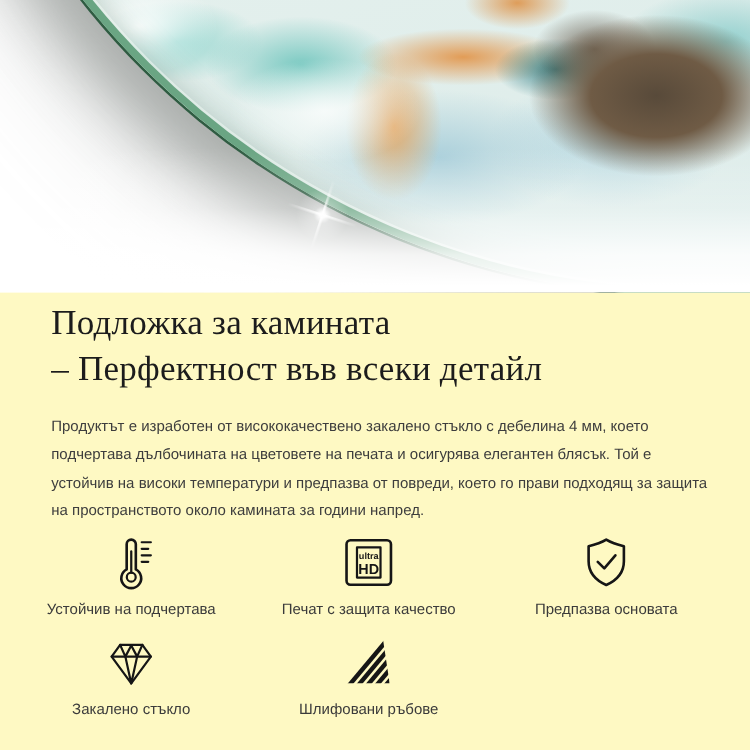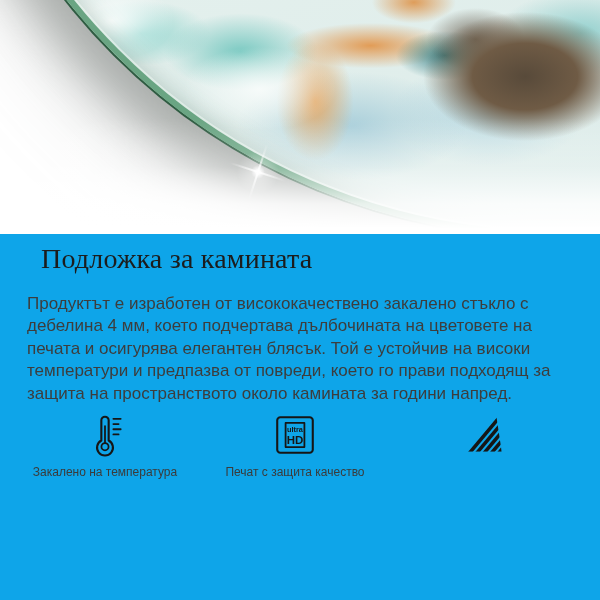--- a/index.html
+++ b/index.html
@@ -1,21 +1,21 @@
 <!DOCTYPE html>
 <html><head>
 <meta charset="utf-8">
 <style>
   html,body{margin:0;padding:0;}
   body{
     width:600px;height:600px;overflow:hidden;background:#ffffff;
     font-family:"Liberation Sans",sans-serif;color:#3d3d3d;
     -webkit-font-smoothing:antialiased;
   }
-  .page{width:600px;height:600px;position:relative;background:#0ea5e9;}
+  .page{width:600px;height:600px;position:relative;background:#fef9c3;}
 
   
   .hero{position:relative;width:600px;height:234px;overflow:hidden;background:#fff;}
   .glass-disc{
     position:absolute;left:-68px;top:-1011px;width:1248px;height:1248px;
     box-sizing:border-box;border-radius:50%;
     border:6px solid #6aa583;
     box-shadow:
       0 0 0 2px #2f5c42,
       -22px 26px 46px rgba(118,124,120,.48),
@@ -63,22 +63,22 @@
   }
 
   
   .title{
     margin:6px 40px 0 41px;
     font-family:"Liberation Serif",serif;font-weight:400;
     font-size:28px;line-height:37px;color:#1c1c1c;letter-spacing:.2px;
   }
   .title span{display:block;}
   .description{
-    margin:16px 30px 0 27px;max-width:530px;
-    font-size:17px;line-height:22.4px;color:#3d3d3d;
+    margin:16px 30px 0 41px;max-width:530px;
+    font-size:12px;line-height:22.4px;color:#3d3d3d;
   }
 
   
   .features{
     display:grid;grid-template-columns:190px 190px 190px;row-gap:12px;
     margin:6px 0 0 10px;width:580px;
   }
   .feature{display:flex;flex-direction:column;align-items:center;}
   .feature .icon-box{height:48px;display:flex;align-items:center;justify-content:center;}
   .feature .label{margin-top:6px;font-size:12px;color:#3b3b3b;white-space:nowrap;}
@@ -95,69 +95,91 @@
 <div class="page">
 
   <div class="hero">
     <div class="glass-disc"></div>
     <div class="sparkle"></div>
     <div class="hero-fade"></div>
   </div>
 
   <h1 class="title">
     <span>Подложка за камината</span>
+    <span>– Перфектност във всеки детайл</span>
   </h1>
 
   <p class="description">Продуктът е изработен от висококачествено закалено стъкло с дебелина 4 мм, което подчертава дълбочината на цветовете на печата и осигурява елегантен блясък. Той е устойчив на високи температури и предпазва от повреди, което го прави подходящ за защита на пространството около камината за години напред.</p>
 
   <div class="features">
 
     <div class="feature">
       <div class="icon-box">
         <svg width="46" height="46" viewBox="0 0 44 44">
           <path class="stroke" d="M18.5 8 a3.5 3.5 0 0 1 7 0 v19.3 a7.6 7.6 0 1 1 -7 0 z"></path>
           <circle class="stroke thin" cx="22" cy="33.2" r="3.4"></circle>
           <line class="stroke thin" x1="22" y1="29.8" x2="22" y2="13.5"></line>
           <line class="stroke thin" x1="30" y1="6.5" x2="37" y2="6.5"></line>
           <line class="stroke thin" x1="30" y1="11.5" x2="35" y2="11.5"></line>
           <line class="stroke thin" x1="30" y1="16.5" x2="37" y2="16.5"></line>
           <line class="stroke thin" x1="30" y1="21.5" x2="35" y2="21.5"></line>
         </svg>
       </div>
-      <div class="label">Закалено на температура</div>
+      <div class="label">Устойчив на подчертава</div>
     </div>
 
     <div class="feature">
       <div class="icon-box">
         <svg width="46" height="46" viewBox="0 0 44 44">
           <rect class="stroke" x="5" y="5" width="34" height="34" rx="3"></rect>
           <rect class="stroke thin" x="13" y="10.5" width="18" height="23"></rect>
           <text class="ultra-label" x="22" y="19.5" text-anchor="middle">ultra</text>
           <text class="hd-label" x="22" y="30.5" text-anchor="middle">HD</text>
         </svg>
       </div>
       <div class="label">Печат с защита качество</div>
     </div>
 
+    <div class="feature">
+      <div class="icon-box">
+        <svg width="46" height="46" viewBox="0 0 44 44">
+          <path class="stroke" d="M22 4.5 C26 7 31 8.5 35.5 9.5 V21 C35.5 29.5 30 35.6 22 39.2 C14 35.6 8.5 29.5 8.5 21 V9.5 C13 8.5 18 7 22 4.5 Z"></path>
+          <path class="stroke" d="M15.5 21.5 L20.5 26.5 L29 16.5"></path>
+        </svg>
+      </div>
+      <div class="label">Предпазва основата</div>
+    </div>
 
+    <div class="feature">
+      <div class="icon-box">
+        <svg width="46" height="46" viewBox="0 0 44 44">
+          <path class="stroke thin" d="M13.5 8.5 H30.5 L37 17.5 L22 38 L7 17.5 Z"></path>
+          <line class="stroke thin" x1="7" y1="17.5" x2="37" y2="17.5"></line>
+          <path class="stroke thin" d="M13.5 8.5 L17.5 17.5 L22 9 L26.5 17.5 L30.5 8.5"></path>
+          <path class="stroke thin" d="M17.5 17.5 L22 38 L26.5 17.5"></path>
+        </svg>
+      </div>
+      <div class="label">Закалено стъкло</div>
+    </div>
 
     <div class="feature">
       <div class="icon-box">
         <svg width="46" height="46" viewBox="0 0 44 44">
           <defs>
             <clipPath id="edgeClip">
                 <polygon points="5,38 33,5 38,38"></polygon>
               </clipPath>
           </defs>
           <g clip-path="url(#edgeClip)" stroke="#161616" stroke-width="3.4" stroke-linecap="butt">
             <line x1="4" y1="43" x2="40" y2="0"></line>
             <line x1="11" y1="43" x2="47" y2="0"></line>
             <line x1="18" y1="43" x2="54" y2="0"></line>
             <line x1="25" y1="43" x2="61" y2="0"></line>
             <line x1="32" y1="43" x2="68" y2="0"></line>
           </g>
         </svg>
       </div>
+      <div class="label">Шлифовани ръбове</div>
     </div>
 
 
   </div>
 </div>
 
 </body></html>

